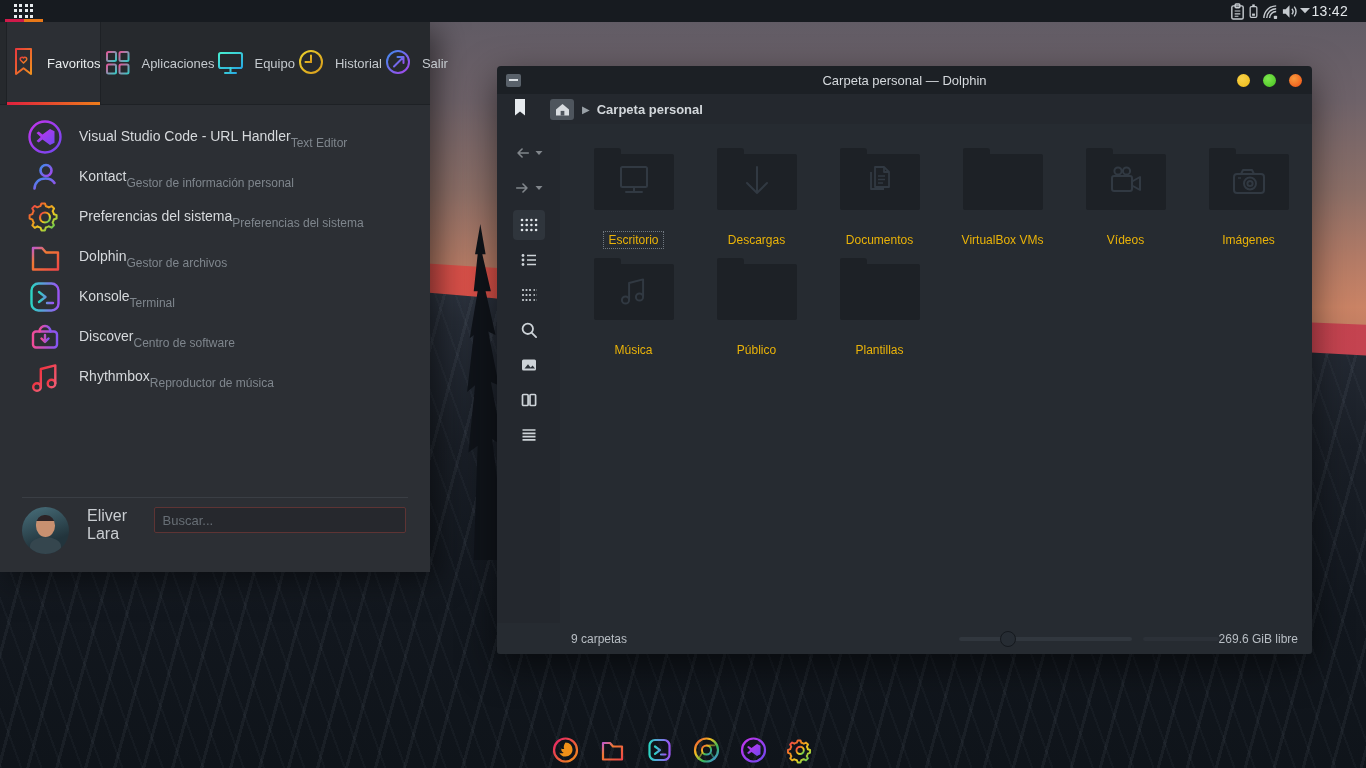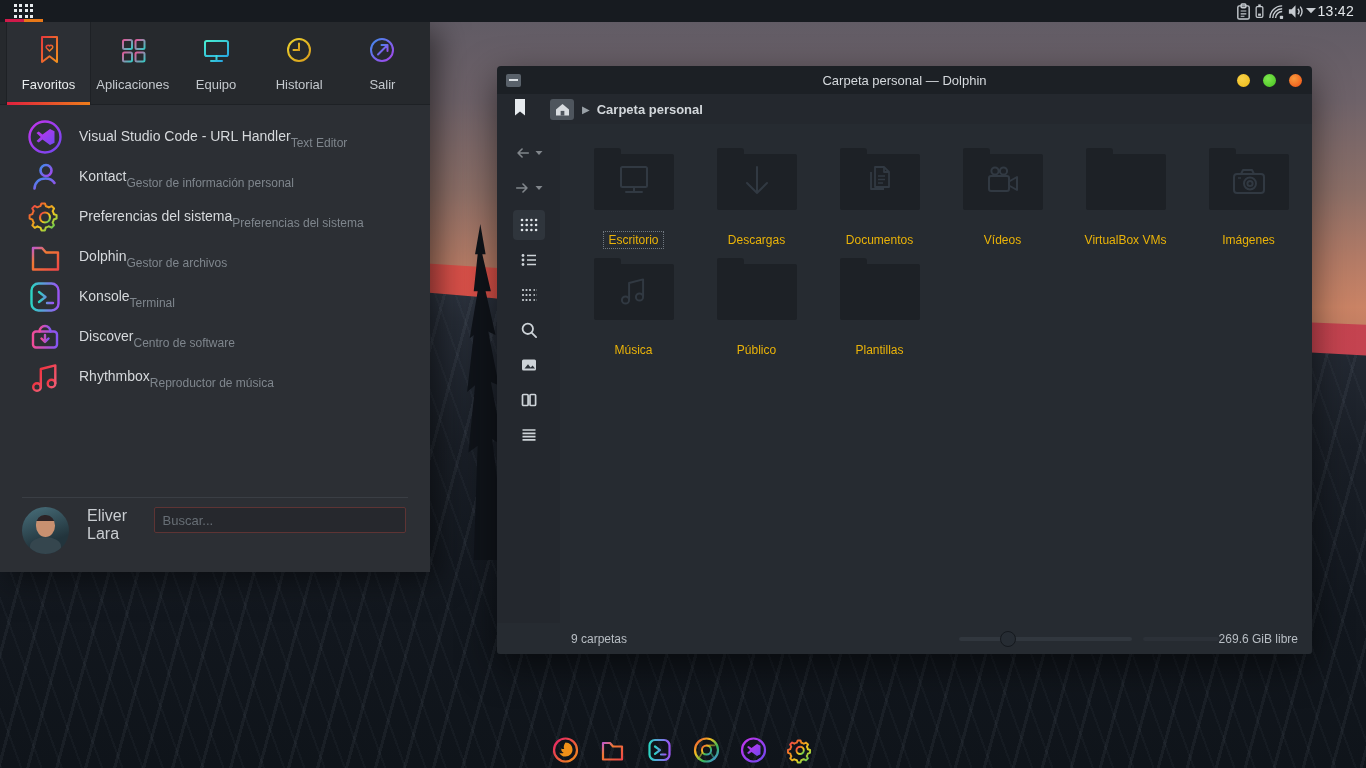--- a/index.html
+++ b/index.html
@@ -23,29 +23,29 @@
 
   
   .panel { position:absolute; top:0; left:0; width:1366px; height:22px; background:#171b20; z-index:50;
     display:flex; align-items:center; }
   .launcher-btn { position:relative; width:48px; height:22px; display:flex; align-items:center; justify-content:center; cursor:pointer; }
   .dots-grid { display:grid; grid-template-columns:repeat(4,4px); grid-template-rows:repeat(3,4px); gap:1.5px; }
   .dots-grid i { background:#e8ecef; width:3px; height:3px; }
   .launcher-underline { position:absolute; bottom:0; left:5px; width:38px; height:3px; display:flex; }
   .launcher-underline i:first-child { flex:1; background:#d01a4a; }
   .launcher-underline i:last-child { flex:1; background:#e87818; }
-  .tray { margin-left:auto; display:flex; align-items:center; padding-right:12px; }
+  .tray { margin-left:auto; display:flex; align-items:center; padding-right:18px; }
   .tray svg { display:block; }
   .clock { color:#e3e7ea; font-size:14px; letter-spacing:.3px; }
 
   
   .menu { position:absolute; left:0; top:22px; width:430px; height:550px; background:#2c2f34; z-index:30;
     box-shadow:8px 8px 28px rgba(0,0,0,.5); display:flex; flex-direction:column; }
   .tabs { display:flex; background:#26292d; border-bottom:1px solid #1e2125; padding:0 6px; }
-  .tab { flex:1; height:82px; display:flex; flex-direction:column; align-items:center; justify-content:center; gap:8px;
+  .tab { flex:1; height:82px; display:flex; flex-direction:row; align-items:center; justify-content:center; gap:8px;
     color:#c4c9ce; font-size:13px; position:relative; cursor:pointer; }
   .tab.active { background:#2c2f34; color:#e9eced; border-left:1px solid #1e2125; border-right:1px solid #1e2125; }
   .tab.active::after { content:""; position:absolute; bottom:-1px; left:0; right:0; height:3px;
     background:linear-gradient(90deg,#e0203e,#ee7d1a); }
   .app-list { padding:14px 0 0 0; }
   .app-item { display:flex; align-items:center; gap:15px; height:40px; padding-left:26px; cursor:pointer; }
   .app-item .txt { display:flex; line-height:1.25; }
   .app-name { font-size:14px; color:#d6d9dc; }
   .app-desc { font-size:12px; color:#7f868d;margin-top:8px; }
   .menu-spacer { flex:1; }
@@ -523,33 +523,33 @@
             <svg width="44" height="36" viewBox="0 0 44 36" fill="none" stroke="#313942" stroke-width="1.8" stroke-linejoin="round">
               <path d="M17 3h9l5 5v15H17z"></path>
                 <path d="M26 3v5h5"></path>
                 <path d="M13 8v17h13"></path>
               <path d="M20 12h7M20 15.5h7M20 19h5" stroke-width="1.3"></path>
               </svg>
           </span>
           <span class="flabel">Documentos</span>
         </div>
         <div class="fcell">
+          <span class="folder-shape"></span>
+          <span class="flabel">VirtualBox VMs</span>
+        </div>
+        <div class="fcell">
           <span class="folder-shape">
             <svg width="44" height="36" viewBox="0 0 44 36" fill="none" stroke="#313942" stroke-width="2" stroke-linejoin="round">
               <circle cx="14" cy="7" r="3.6"></circle>
                 <circle cx="22.5" cy="7" r="3.6"></circle>
               <rect x="8" y="12" width="20" height="15" rx="2"></rect>
                 <path d="M28 17.5l8-4.5v13l-8-4.5z"></path>
               </svg>
           </span>
           <span class="flabel">Vídeos</span>
-        </div>
-        <div class="fcell">
-          <span class="folder-shape"></span>
-          <span class="flabel">VirtualBox VMs</span>
         </div>
         <div class="fcell">
           <span class="folder-shape">
             <svg width="44" height="36" viewBox="0 0 44 36" fill="none" stroke="#313942" stroke-width="2" stroke-linejoin="round">
               <path d="M14 10l2-4h9l2 4"></path>
                 <rect x="7" y="10" width="30" height="19" rx="3"></rect>
               <circle cx="23" cy="19.5" r="6"></circle>
                 <circle cx="23" cy="19.5" r="2.6"></circle>
                 <path d="M11 14h3" stroke-width="1.6"></path>
               </svg>

